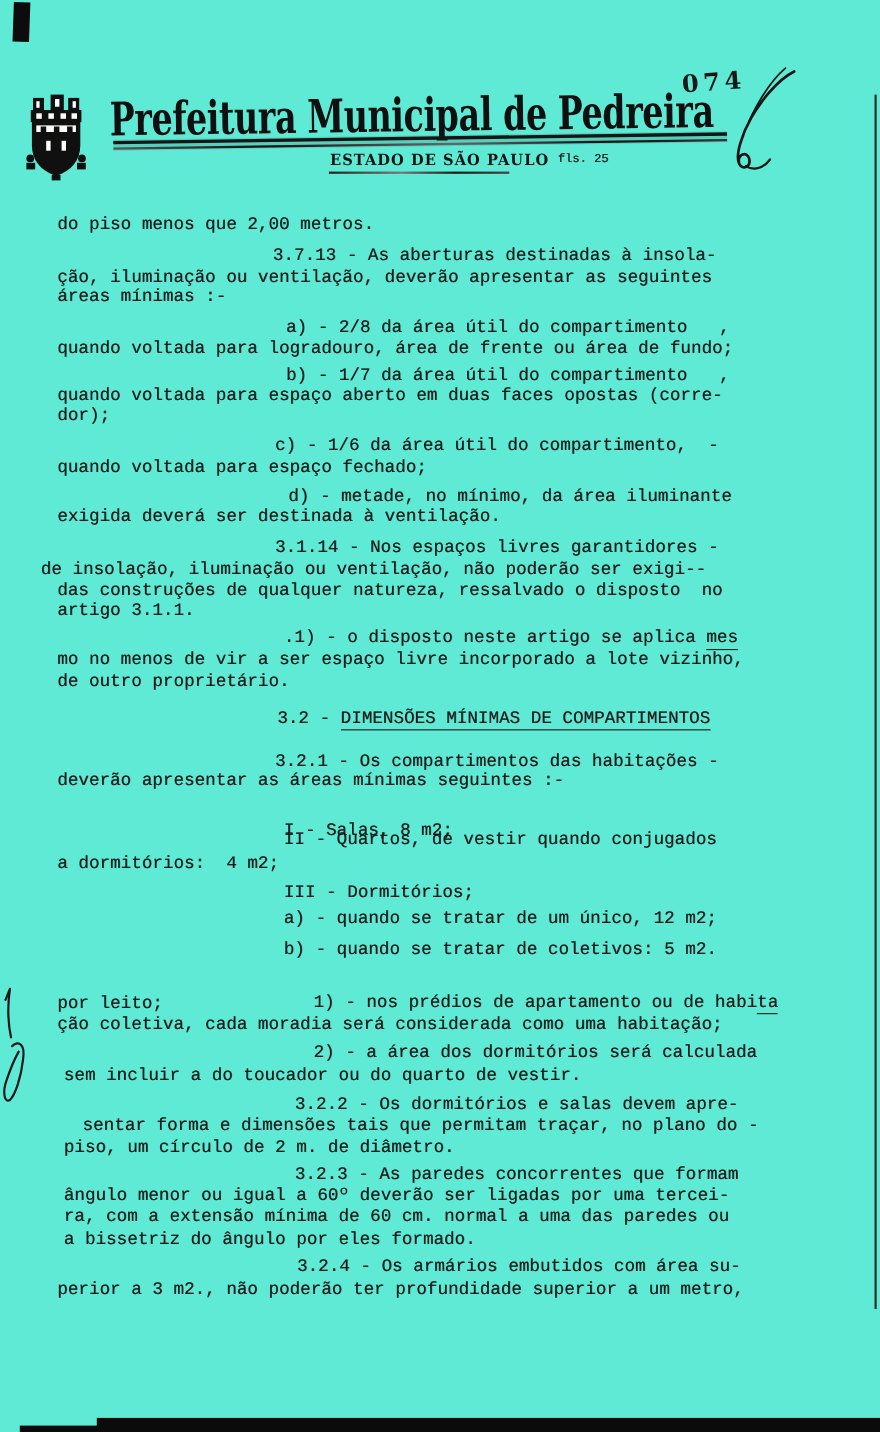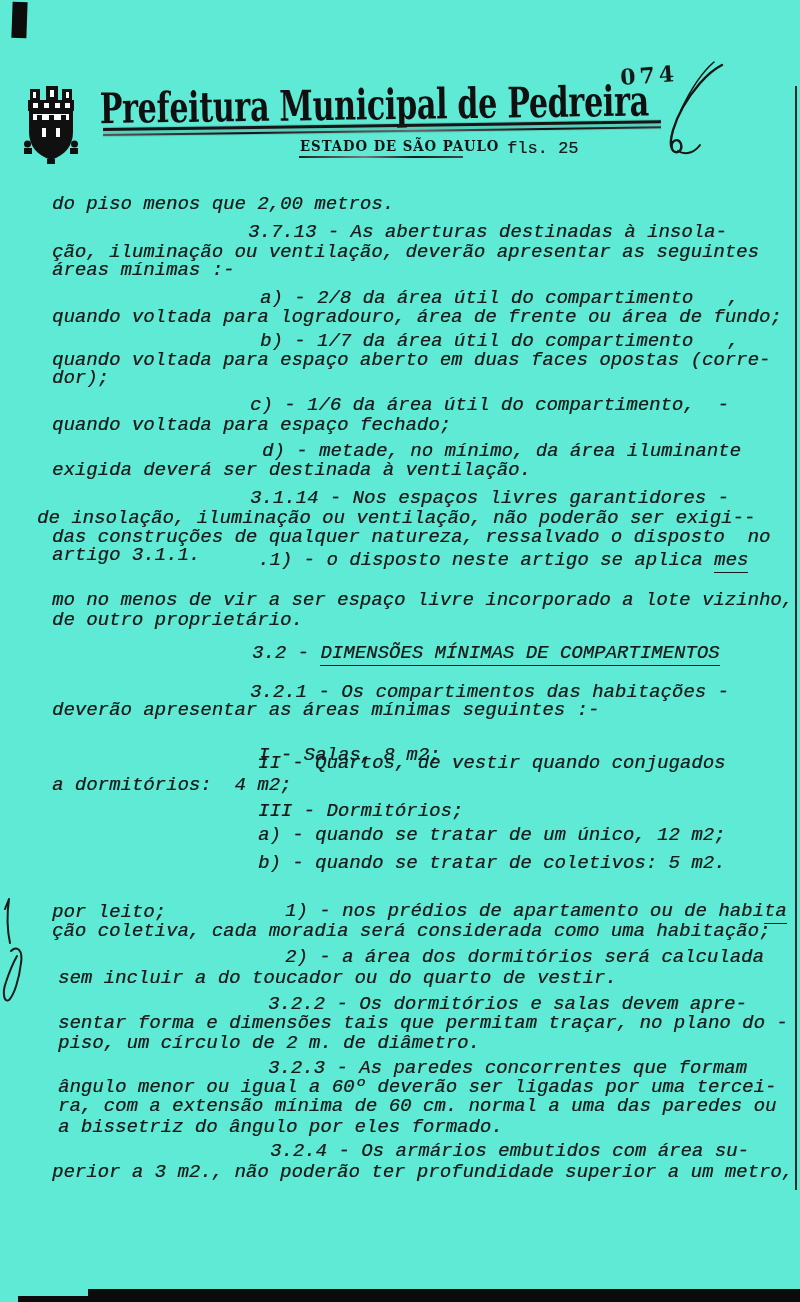--- a/index.html
+++ b/index.html
@@ -4,23 +4,22 @@
 <style>
   html,body{margin:0;padding:0;background:#e8e8e4;}
   .page{
     position:relative;width:800px;height:1302px;overflow:hidden;
     background:#5eead4;color:#1b1b1b;
     font-family:"Liberation Mono",monospace;
   }
   
   .tl{
     position:absolute;white-space:pre;
-    font-size:19px;line-height:20px;color:#1b1b1b;
+    font-size:16px;line-height:20px;color:#1b1b1b;
     text-shadow:0.4px 0 0 rgba(25,25,25,.6);
-    font-style:italic;
   }
   .tl .u{border-bottom:1.8px solid #1b1b1b;padding-bottom:1px;}
   
   .hdr-rot{position:absolute;left:0;top:0;width:800px;height:170px;
     transform:rotate(-0.8deg);transform-origin:110px 130px;}
   .title{
     position:absolute;left:100px;top:84px;
     font-family:"DejaVu Serif",serif;font-weight:700;font-size:42px;
     letter-spacing:-0.5px;white-space:nowrap;color:#101010;
     transform:scaleX(0.72);transform-origin:0 0;
@@ -31,21 +30,21 @@
   .ruleB{position:absolute;left:103px;top:134px;width:558px;height:2px;
     background:linear-gradient(90deg,#555,#101010 25%,#666 55%,#101010 80%,#333);}
   .subtitle{
     position:absolute;left:300px;top:138px;
     font-family:"DejaVu Serif",serif;font-weight:700;font-size:14px;
     letter-spacing:1px;white-space:nowrap;color:#141414;
     transform:scaleX(0.95);transform-origin:0 0;
   }
   .subrule{position:absolute;left:299px;top:156px;width:164px;height:2px;
     background:linear-gradient(90deg,#222,#777 40%,#1a1a1a 70%,#444);}
-  .folio{position:absolute;left:507px;top:139px;font-size:17px;white-space:pre;
+  .folio{position:absolute;left:507px;top:139px;font-size:11px;white-space:pre;
     text-shadow:0.4px 0 0 rgba(25,25,25,.6);}
   .pagenum{
     position:absolute;left:620px;top:62px;
     font-family:"DejaVu Serif",serif;font-weight:700;font-size:22px;
     letter-spacing:4px;color:#181818;transform:rotate(-4deg);
   }
   
   .corner-mark{position:absolute;left:12px;top:2px;width:15px;height:36px;
     background:#0c0c0c;transform:rotate(2deg);}
   .edge-line{position:absolute;left:795px;top:86px;width:2px;height:1104px;background:#2e2e2e;}
@@ -134,39 +133,39 @@
       <div class="tl" style="left: 52px; top: 350px;">quando voltada para espaço aberto em duas faces opostas (corre-</div>
       <div class="tl" style="left: 52px; top: 368px;">dor);</div>
       <div class="tl" style="left: 250px; top: 395px;">c) - 1/6 da área útil do compartimento,  -</div>
       <div class="tl" style="left: 52px; top: 415px;">quando voltada para espaço fechado;</div>
       <div class="tl" style="left: 262px; top: 441px;">d) - metade, no mínimo, da área iluminante</div>
       <div class="tl" style="left: 52px; top: 460px;">exigida deverá ser destinada à ventilação.</div>
       <div class="tl" style="left: 250px; top: 488px;">3.1.14 - Nos espaços livres garantidores -</div>
       <div class="tl" style="left: 37px; top: 508px;">de insolação, iluminação ou ventilação, não poderão ser exigi--</div>
       <div class="tl" style="left: 52px; top: 527px;">das construções de qualquer natureza, ressalvado o disposto  no</div>
       <div class="tl" style="left: 52px; top: 545px;">artigo 3.1.1.</div>
-      <div class="tl" style="left: 258px; top: 550px; text-align: center;"><span>.1) - o disposto neste artigo se aplica </span><span class="u">mes</span></div>
+      <div class="tl" style="left: 258px; top: 570px; text-align: center;"><span>.1) - o disposto neste artigo se aplica </span><span class="u">mes</span></div>
       <div class="tl" style="left: 52px; top: 590px;">mo no menos de vir a ser espaço livre incorporado a lote vizinho,</div>
       <div class="tl" style="left: 52px; top: 610px;">de outro proprietário.</div>
       <div class="tl" style="left: 252px; top: 643px;"><span>3.2 - </span><span class="u">DIMENSÕES MÍNIMAS DE COMPARTIMENTOS</span></div>
       <div class="tl" style="left: 250px; top: 682px;">3.2.1 - Os compartimentos das habitações -</div>
       <div class="tl" style="left: 52px; top: 700px;">deverão apresentar as áreas mínimas seguintes :-</div>
       <div class="tl" style="left: 258px; top: 745px;">I - Salas, 8 m2;</div>
       <div class="tl" style="left: 258px; top: 753px;">II - Quartos, de vestir quando conjugados</div>
       <div class="tl" style="left: 52px; top: 775px;">a dormitórios:  4 m2;</div>
       <div class="tl" style="left: 258px; top: 801px;">III - Dormitórios;</div>
       <div class="tl" style="left: 258px; top: 825px;">a) - quando se tratar de um único, 12 m2;</div>
       <div class="tl" style="left: 258px; top: 853px;">b) - quando se tratar de coletivos: 5 m2.</div>
       <div class="tl" style="left: 52px; top: 902px;">por leito;</div>
       <div class="tl" style="left: 285px; top: 901px;"><span>1) - nos prédios de apartamento ou de habi</span><span class="u">ta</span></div>
       <div class="tl" style="left: 52px; top: 921px;">ção coletiva, cada moradia será considerada como uma habitação;</div>
       <div class="tl" style="left: 285px; top: 947px; text-align: center;">2) - a área dos dormitórios será calculada</div>
       <div class="tl" style="left: 58px; top: 968px;">sem incluir a do toucador ou do quarto de vestir.</div>
       <div class="tl" style="left: 268px; top: 994px;">3.2.2 - Os dormitórios e salas devem apre-</div>
-      <div class="tl" style="left: 58px; top: 1013px;">sentar forma e dimensões tais que permitam traçar, no plano do -</div>
+      <div class="tl" style="left: 75px; top: 1013px;">sentar forma e dimensões tais que permitam traçar, no plano do -</div>
       <div class="tl" style="left: 58px; top: 1033px;">piso, um círculo de 2 m. de diâmetro.</div>
       <div class="tl" style="left: 268px; top: 1058px;">3.2.3 - As paredes concorrentes que formam</div>
       <div class="tl" style="left: 58px; top: 1077px;">ângulo menor ou igual a 60º deverão ser ligadas por uma tercei-</div>
       <div class="tl" style="left: 58px; top: 1096px;">ra, com a extensão mínima de 60 cm. normal a uma das paredes ou</div>
       <div class="tl" style="left: 58px; top: 1117px;">a bissetriz do ângulo por eles formado.</div>
       <div class="tl" style="left: 270px; top: 1141px;">3.2.4 - Os armários embutidos com área su-</div>
       <div class="tl" style="left: 52px; top: 1162px;">perior a 3 m2., não poderão ter profundidade superior a um metro,</div>
     </div>
 </div>
 

